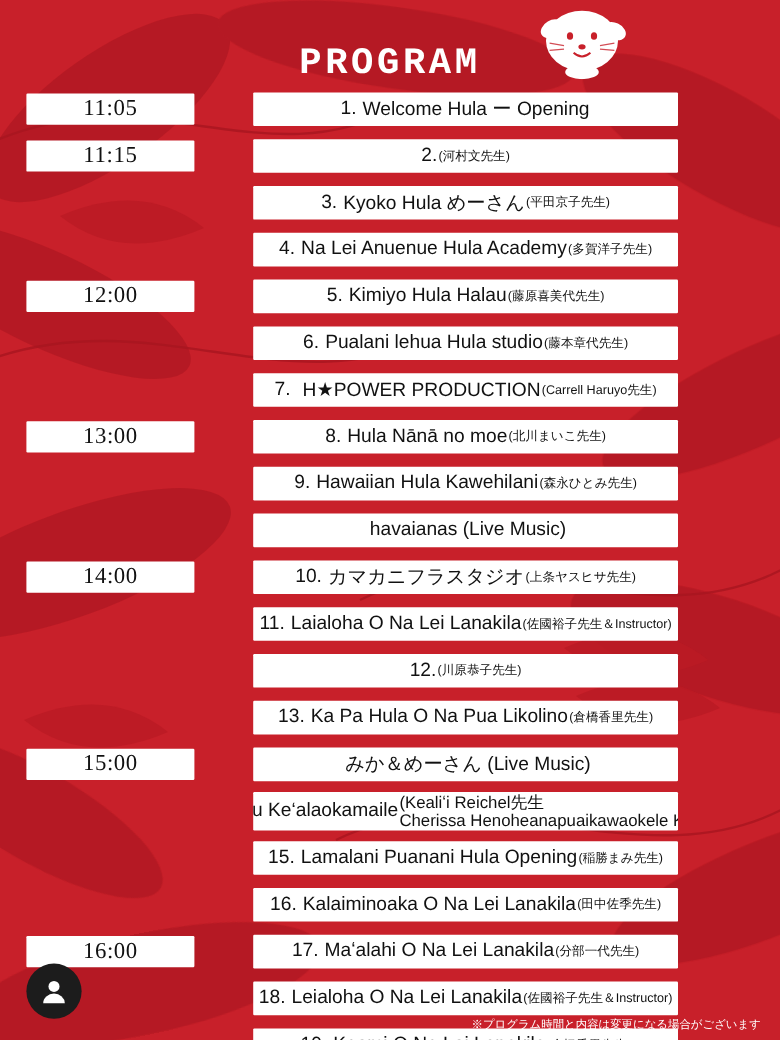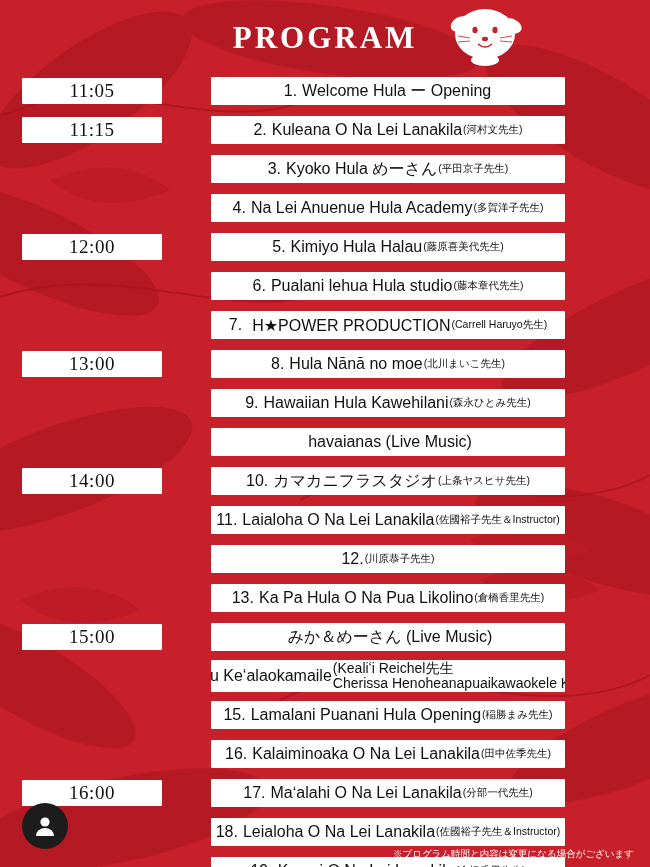--- a/index.html
+++ b/index.html
@@ -28,29 +28,29 @@
     width: 650px;
     height: 867px;
   }
 
   .title-bar {
     position: relative;
     height: 66px;
   }
   .program-title {
     position: absolute;
-    top: 20px;
+    top: 36px;
     left: 0;
     right: 0;
     text-align: center;
     color: #ffffff;
     font-size: 31px;
     font-weight: bold;
     letter-spacing: 3px;
-    font-family: Liberation Serif, serif;
+    font-family: Liberation Mono, monospace;
   }
 
   
   .mascot {
     position: absolute;
     top: 4px;
     right: 120px;
     width: 90px;
     height: 62px;
   }
@@ -205,21 +205,20 @@
         <span class="item-main">1.</span>
         <span class="item-main" style="margin-left:5px">Welcome Hula ー Opening</span>
         <span class="item-sub"></span>
       </div>
     </div>
 
     <div class="row">
       <div class="time-cell filled">11:15</div>
       <div class="item-cell">
         <span class="item-main">2.</span>
-        <span class="item-main" style="margin-left:5px">Kuleana O Na Lei Lanakila</span>
         <span class="item-sub">(河村文先生)</span>
       </div>
     </div>
 
     <div class="row">
       <div class="time-cell"></div>
       <div class="item-cell">
         <span class="item-main">3.</span>
         <span class="item-main" style="margin-left:5px">Kyoko Hula めーさん</span>
         <span class="item-sub">(平田京子先生)</span>

